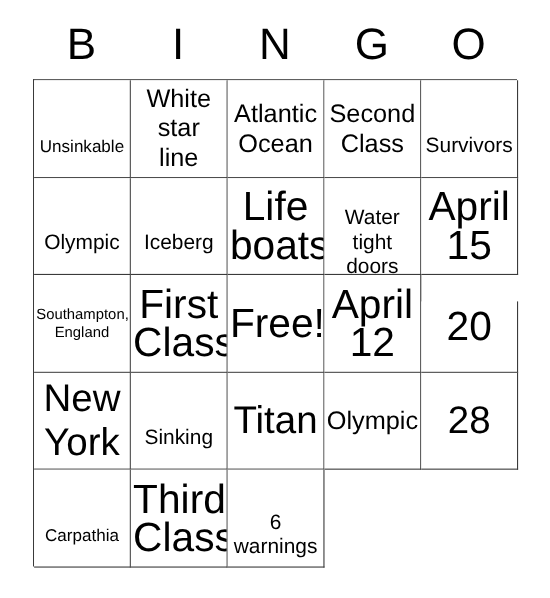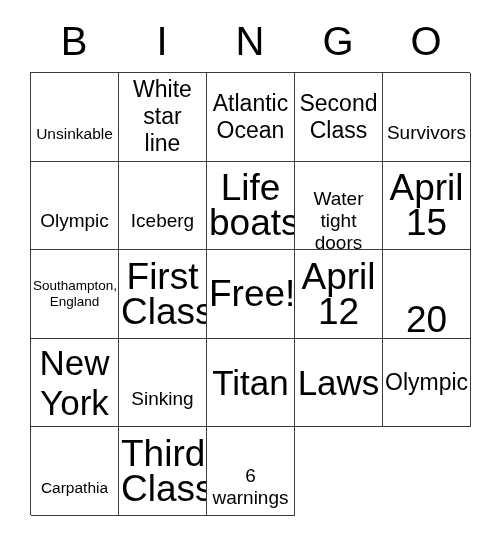--- a/index.html
+++ b/index.html
@@ -75,21 +75,21 @@
   }
   
   .s-xs .txt { font-size: 13.5px; line-height: 16px; }
   .s-sm .txt { font-size: 15.5px; line-height: 18px; margin-top: 34px; }
   .s-md .txt { font-size: 19px; line-height: 22px; margin-top: 32px; }
   .s-lg .txt { font-size: 23px; line-height: 27px; }
   .s-xl .txt { font-size: 37px; line-height: 35px; }
   .s-xxl .txt { font-size: 35px; line-height: 40px; }
 
   
-  .top-align { align-items: flex-end; }
+  .top-align { align-items: flex-start; margin-top: 24px; }
   .top-align .txt { padding-top: 4px; }
 </style>
 </head>
 <body>
 
 <div id="card">
 
   <div id="header-row">
     <div class="header-letter">B</div>
     <div class="header-letter">I</div>
@@ -158,25 +158,25 @@
       <div class="cell s-xxl">
         <span class="txt">New
 York</span>
       </div>
       <div class="cell s-md">
         <span class="txt">Sinking</span>
       </div>
       <div class="cell s-xxl">
         <span class="txt">Titan</span>
       </div>
-      <div class="cell s-xxl">
-        <span class="txt">Laws</span>
-      </div>
       <div class="cell s-lg">
         <span class="txt">Olympic</span>
+      </div>
+      <div class="cell s-xxl">
+        <span class="txt">28</span>
       </div>
       <div class="cell s-sm">
         <span class="txt">Carpathia</span>
       </div>
       <div class="cell s-xl">
         <span class="txt">Third
 Class</span>
       </div>
       <div class="cell s-md">
         <span class="txt">6

